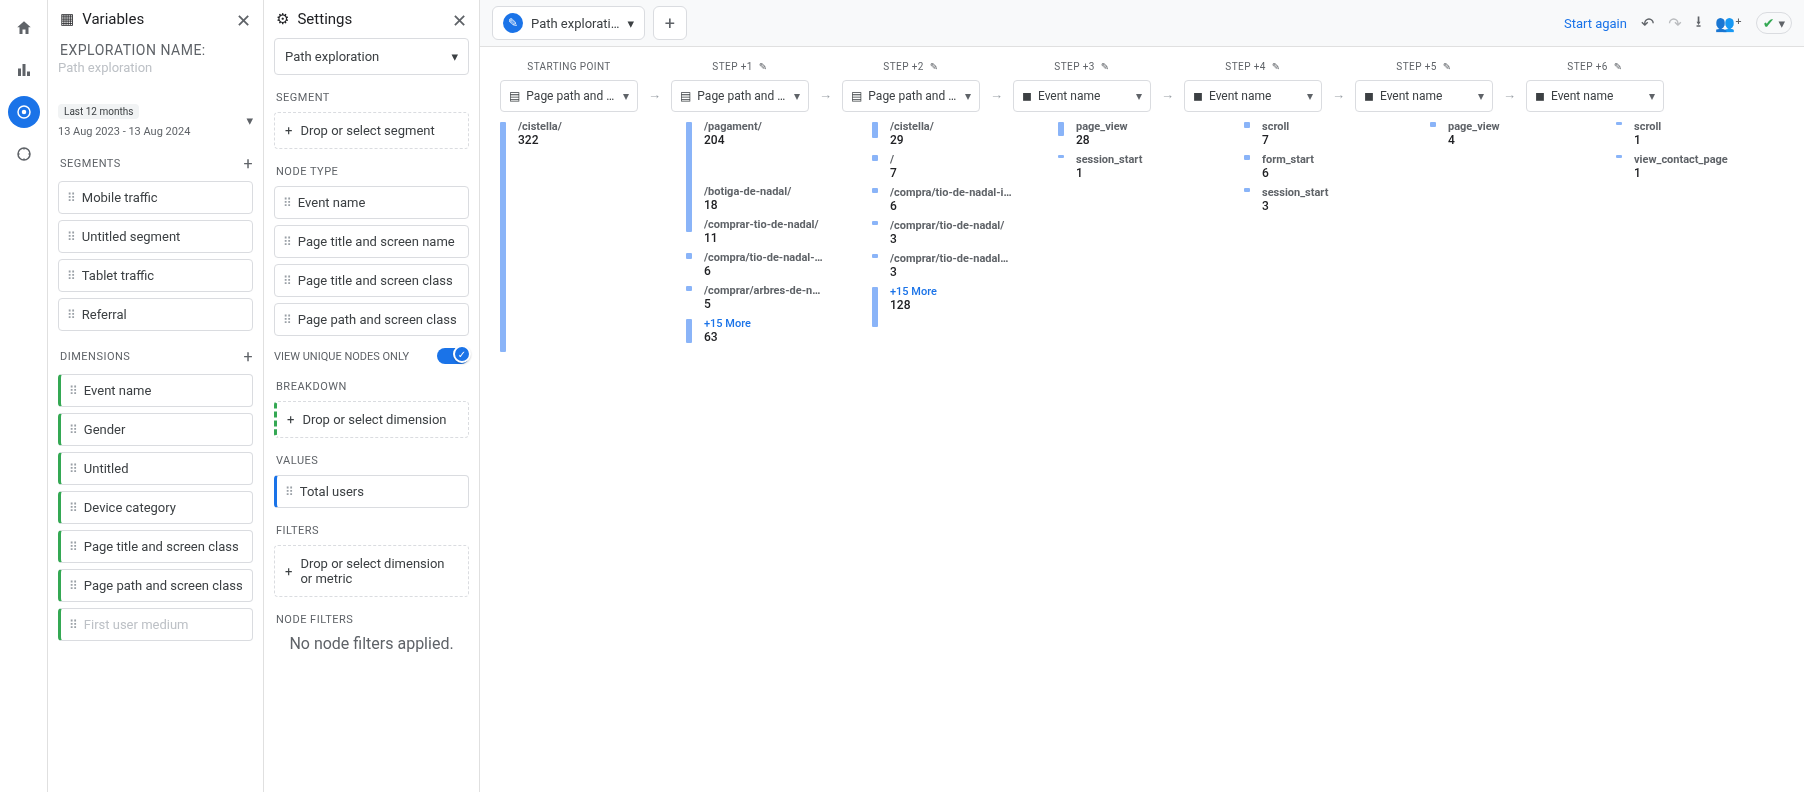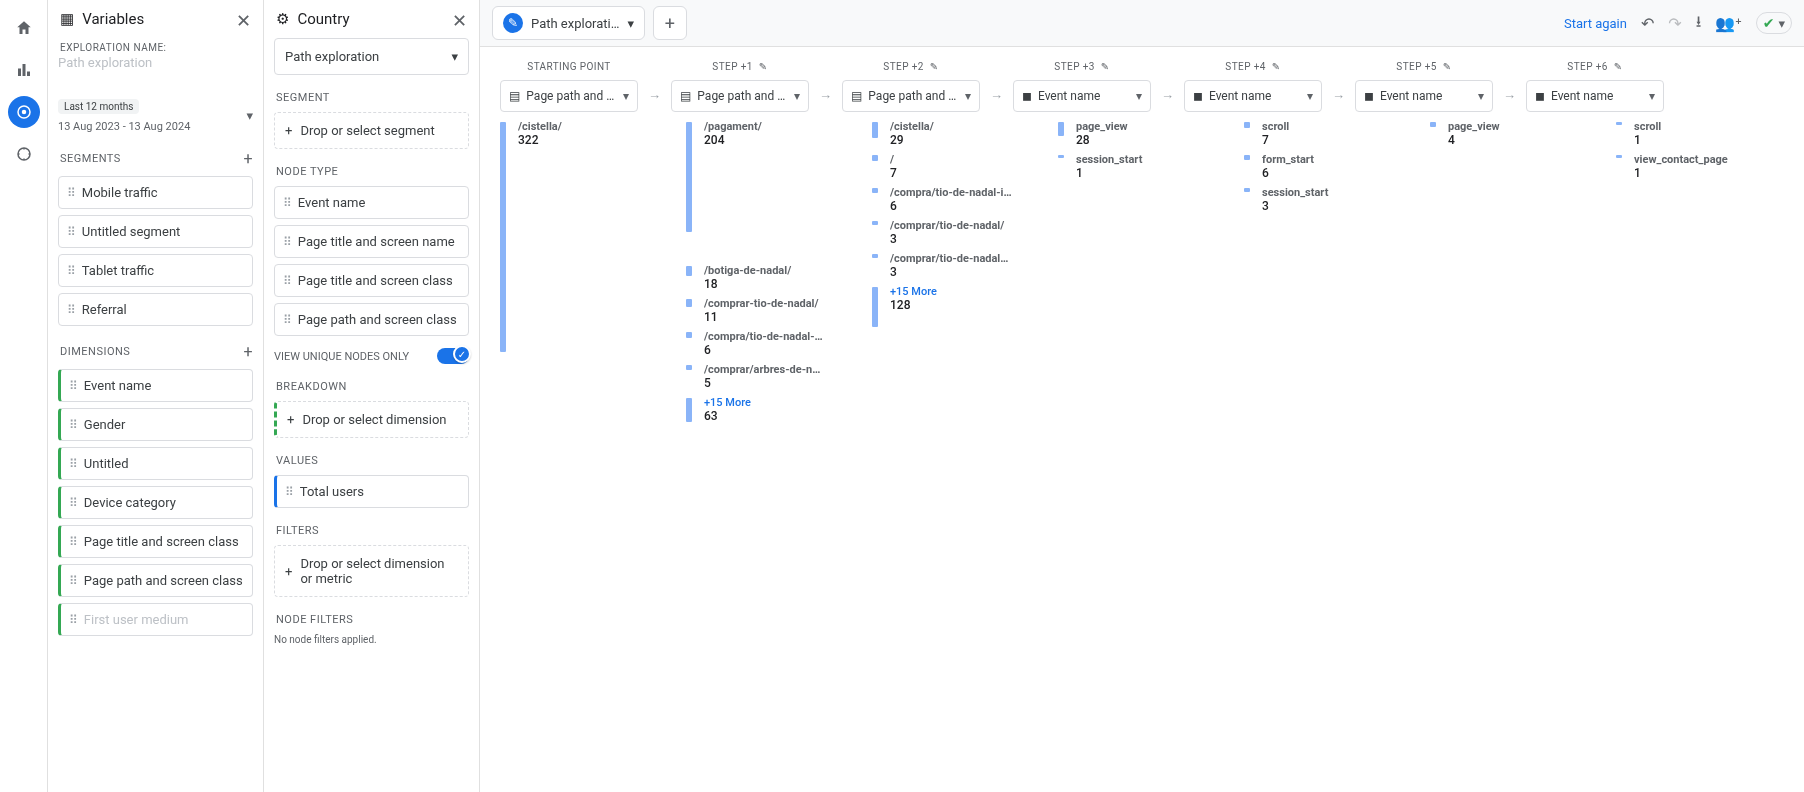--- a/index.html
+++ b/index.html
@@ -21,21 +21,21 @@
 .chip.green { border-left: 3px solid #34a853; }
 .chip.blue { border-left: 3px solid #1a73e8; }
 .chip.ghost { color: #bdc1c6; }
 .dropzone { border: 1px dashed #dadce0; border-radius: 4px; padding: 10px; font-size: 13px; color: #3c4043; display: flex; align-items: center; gap: 8px; margin-bottom: 6px; cursor: pointer; }
 .select-box { border: 1px solid #dadce0; border-radius: 4px; padding: 10px; font-size: 13px; display: flex; justify-content: space-between; align-items: center; cursor: pointer; margin-bottom: 6px; }
 .toggle-row { display: flex; justify-content: space-between; align-items: center; font-size: 11px; color: #5f6368; margin: 12px 0; }
 .toggle { width: 32px; height: 16px; background: #1a73e8; border-radius: 10px; position: relative; cursor: pointer; }
 .toggle .knob { width: 18px; height: 18px; background: #1a73e8; border: 2px solid #fff; border-radius: 50%; position: absolute; right: -2px; top: -3px; box-shadow: 0 1px 2px rgba(0,0,0,0.2); display:flex; align-items:center; justify-content:center; color:#fff; font-size:10px;}
 .date-range { font-size: 11px; color: #5f6368; margin-top: 4px; }
 .date-chip { display: inline-block; font-size: 10px; background: #f1f3f4; padding: 2px 6px; border-radius: 4px; margin-bottom: 2px; }
-.expl-name-label { font-size: 10px; color: #5f6368; letter-spacing: 0.5px; margin: 4px 0 2px 2px; }
+.expl-name-label { font-size: 14px; color: #5f6368; letter-spacing: 0.5px; margin: 4px 0 2px 2px; }
 .canvas { flex: 1; display: flex; flex-direction: column; background: #f8f9fa; }
 .tabbar { display: flex; align-items: center; padding: 6px 12px; background: #f8f9fa; border-bottom: 1px solid #e0e0e0; gap: 8px; }
 .tab { display: flex; align-items: center; gap: 8px; background: #fff; border: 1px solid #dadce0; border-radius: 6px; padding: 6px 10px; font-size: 13px; cursor: pointer; }
 .tab .tab-icon { width: 20px; height: 20px; border-radius: 50%; background: #1a73e8; color: #fff; display: flex; align-items: center; justify-content: center; font-size: 12px; }
 .add-tab { width: 34px; height: 34px; border: 1px solid #dadce0; border-radius: 6px; background: #fff; display: flex; align-items: center; justify-content: center; cursor: pointer; font-size: 18px; color: #5f6368; }
 .toolbar-right { margin-left: auto; display: flex; align-items: center; gap: 14px; color: #5f6368; }
 .toolbar-right .start-again { color: #1a73e8; font-size: 13px; cursor: pointer; }
 .toolbar-right .ticon { cursor: pointer; font-size: 16px; }
 .status-pill { border: 1px solid #dadce0; border-radius: 14px; padding: 2px 6px; display: flex; align-items: center; gap: 4px; cursor: pointer; }
 .status-dot { color: #34a853; font-size: 14px; }
@@ -47,21 +47,21 @@
 .step-select { border: 1px solid #dadce0; border-radius: 4px; padding: 8px; font-size: 12px; display: flex; align-items: center; gap: 6px; cursor: pointer; background: #fff; }
 .step-select .caret { margin-left: auto; color: #5f6368; }
 .nodes-row { display: flex; gap: 40px; position: relative; margin-top: 6px; }
 .node-col { width: 138px; margin-left: 8px;}
 .node { margin-bottom: 6px; position: relative; padding-left: 10px; }
 .node .bar { position: absolute; left: -8px; top: 2px; width: 6px; background: #8ab4f8; border-radius: 1px; }
 .node .path { font-size: 11px; color: #5f6368; white-space: nowrap; overflow: hidden; text-overflow: ellipsis; max-width: 128px; font-weight: bold; }
 .node .count { font-size: 12px; color: #202124; font-weight: 500; }
 .node.more .path { color: #1a73e8; font-weight: 500; }
 .edit-icon { cursor: pointer; color: #5f6368; }
-.filters-msg { font-size: 10px; color: #5f6368; text-align: left; }
+.filters-msg { font-size: 16px; color: #5f6368; text-align: center; }
 </style>
 </head>
 <body>
 
 <div class="app">
 
   <div class="leftnav">
     <div class="nav-icon">
         <svg width="18" height="18" viewBox="0 0 24 24" fill="#5f6368">
           <path d="M12 3l9 8h-3v9h-4v-6h-4v6H6v-9H3z"></path>
@@ -159,21 +159,21 @@
             <span class="drag">⠿</span>
             <span>First user medium</span>
           </div>
         </div>
     </div>
   </div>
 
   <div class="panel panel-settings">
     <div class="panel-header">
       <span>⚙</span>
-      <span>Country</span>
+      <span>Settings</span>
       <span class="close">✕</span>
     </div>
     <div class="panel-body">
       <div class="select-box">
         <span>Path exploration</span>
         <span>▾</span>
       </div>
       <div class="section-label">SEGMENT</div>
       <div class="dropzone">
         <span>+</span>
@@ -336,21 +336,21 @@
               <div class="path">/cistella/</div>
               <div class="count">322</div>
             </div>
           </div>
           <div class="node-col">
             <div class="node">
               <div class="bar" style="height:110px"></div>
               <div class="path">/pagament/</div>
               <div class="count">204</div>
             </div>
-            <div class="node" style="margin-top: 117px;">
+            <div class="node" style="margin-top: 38px;">
               <div class="bar" style="height:10px"></div>
               <div class="path">/botiga-de-nadal/</div>
               <div class="count">18</div>
             </div>
             <div class="node">
               <div class="bar" style="height:8px"></div>
               <div class="path">/comprar-tio-de-nadal/</div>
               <div class="count">11</div>
             </div>
             <div class="node">

